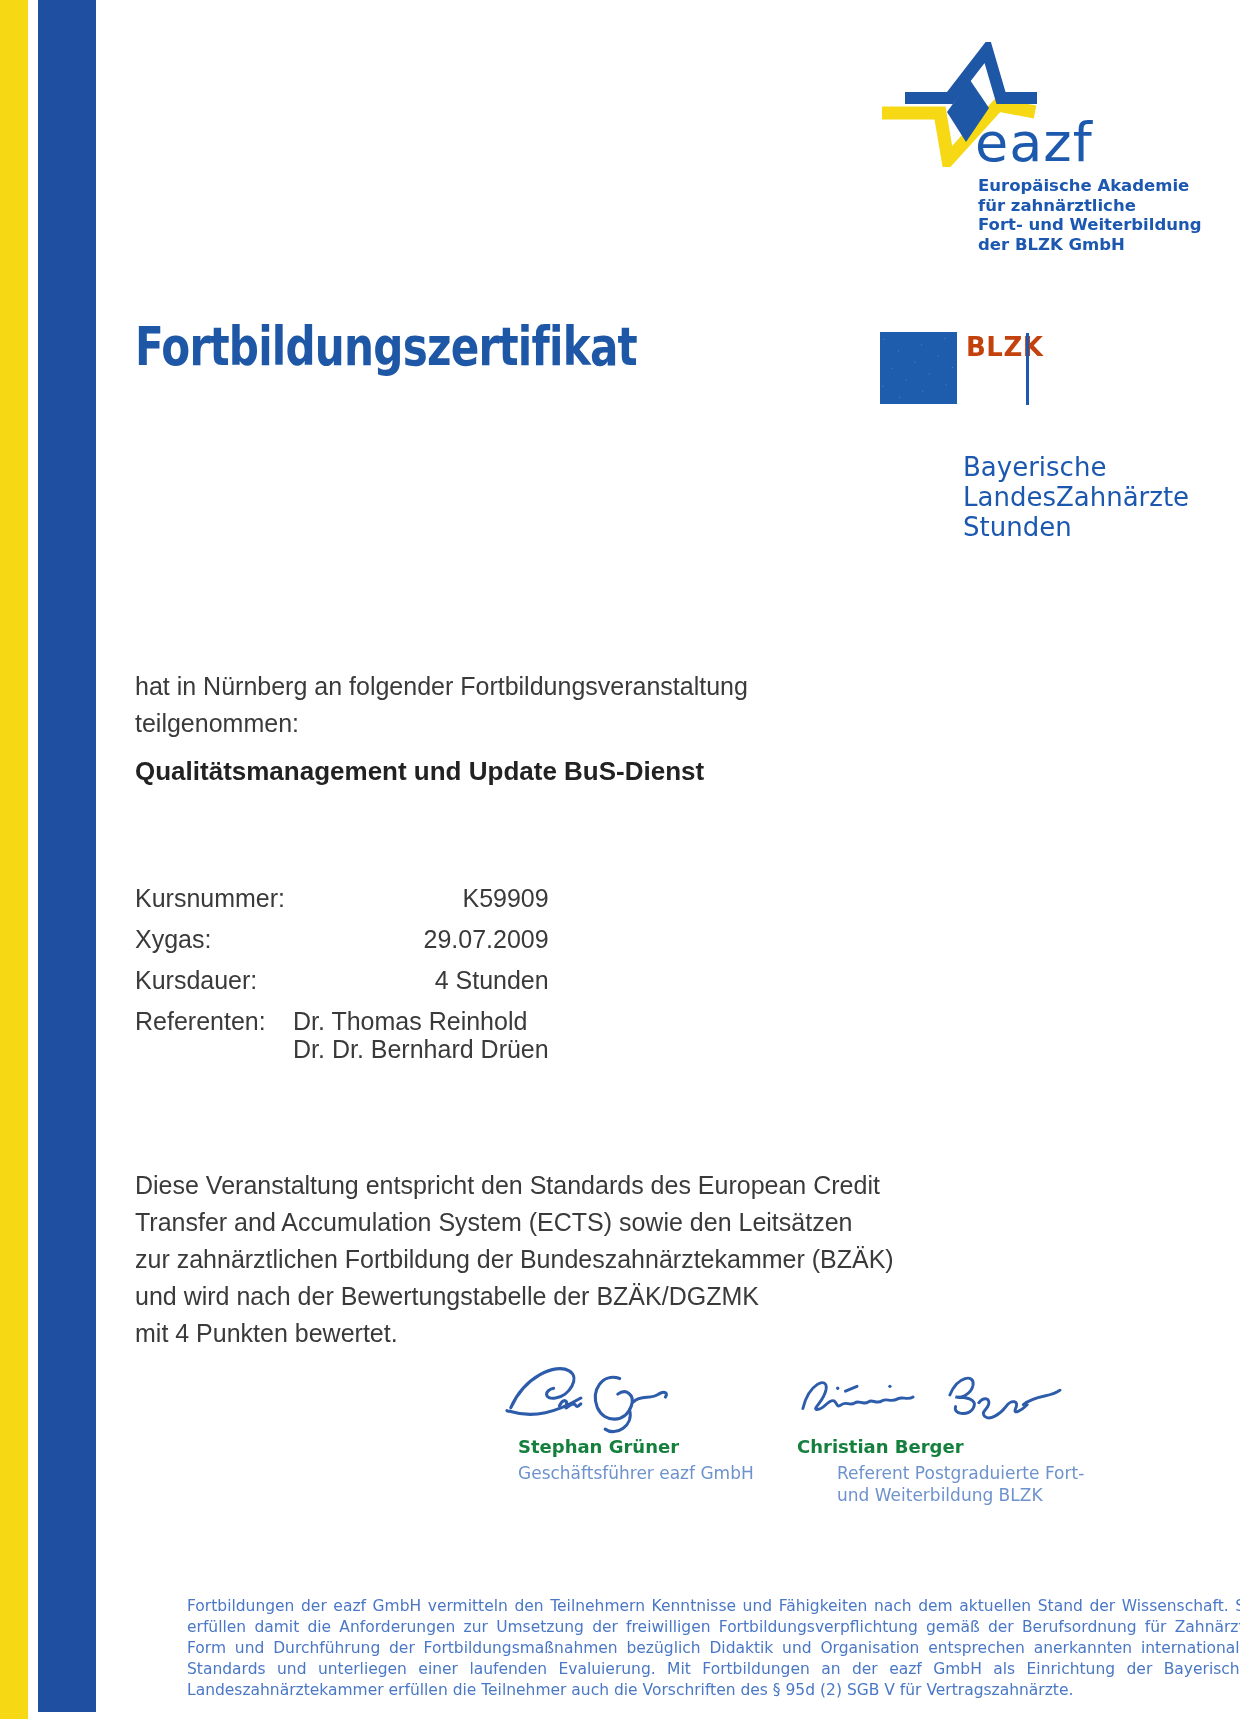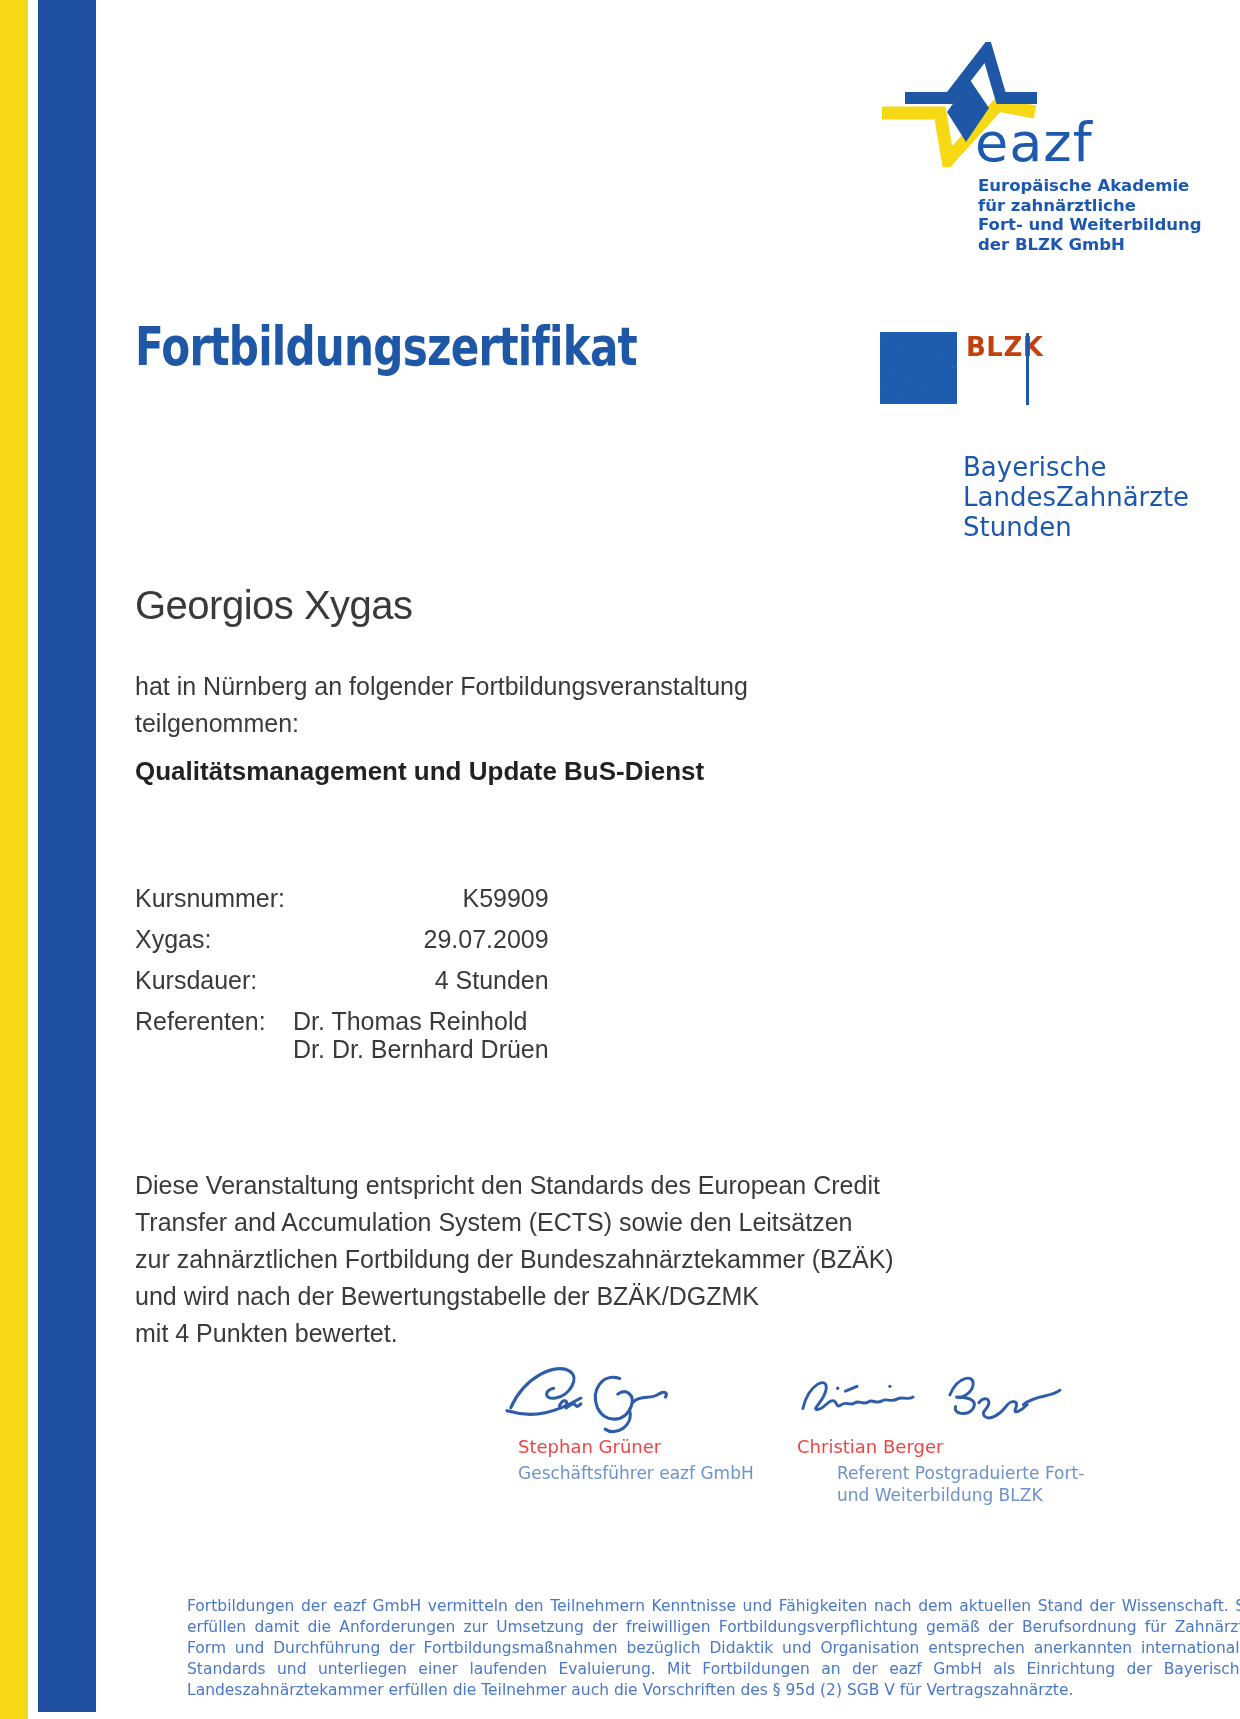--- a/index.html
+++ b/index.html
@@ -53,22 +53,22 @@
   .detail-label{width:158px;flex:0 0 158px;line-height:28px;}
   .detail-value{line-height:28px;white-space:nowrap;}
   .detail-value .v2{line-height:29px;}
 
   .ects{left:135px;top:1167px;font-size:25px;line-height:37px;white-space:nowrap;}
 
   
   .sig-left-svg{left:505px;top:1356px;width:175px;height:85px;}
   .sig-right-svg{left:788px;top:1366px;width:285px;height:58px;}
   .sig-name{
-    font-family:"DejaVu Sans",sans-serif;font-size:18px;font-weight:normal;
-    color:#ef4444;line-height:1;
+    font-family:"DejaVu Sans",sans-serif;font-size:18px;font-weight:bold;
+    color:#15803d;line-height:1;
   }
   .sig-name-left{left:518px;top:1438px;}
   .sig-name-right{left:797px;top:1438px;}
   .sig-role{
     font-family:"DejaVu Sans",sans-serif;font-size:17px;color:#6d92cc;line-height:22px;
   }
   .sig-role-left{left:518px;top:1462px;}
   .sig-role-right{left:797px;top:1462px;margin-left:40px;}
 
   
@@ -115,21 +115,20 @@
     <rect x="1" y="1" width="75" height="70" fill="url(#loz)" stroke="#1e5cae" stroke-width="2"></rect>
   </svg>
   <div class="abs blzk-acronym">BLZK</div>
   <div class="abs blzk-divider"></div>
   <div class="abs blzk-org">
     <div>Bayerische</div>
     <div>LandesZahnärzte</div>
     <div>Stunden</div>
   </div>
 
-  <div class="abs name">Georgios Xygas</div>
   <div class="abs intro">
     <div>hat in Nürnberg an folgender Fortbildungsveranstaltung</div>
     <div>teilgenommen:</div>
   </div>
   <div class="abs course">Qualitätsmanagement und Update BuS-Dienst</div>
 
   <div class="abs details">
     <div class="detail-row">
       <div class="detail-label">Kursnummer:</div>
       <div class="detail-value">K59909</div>

